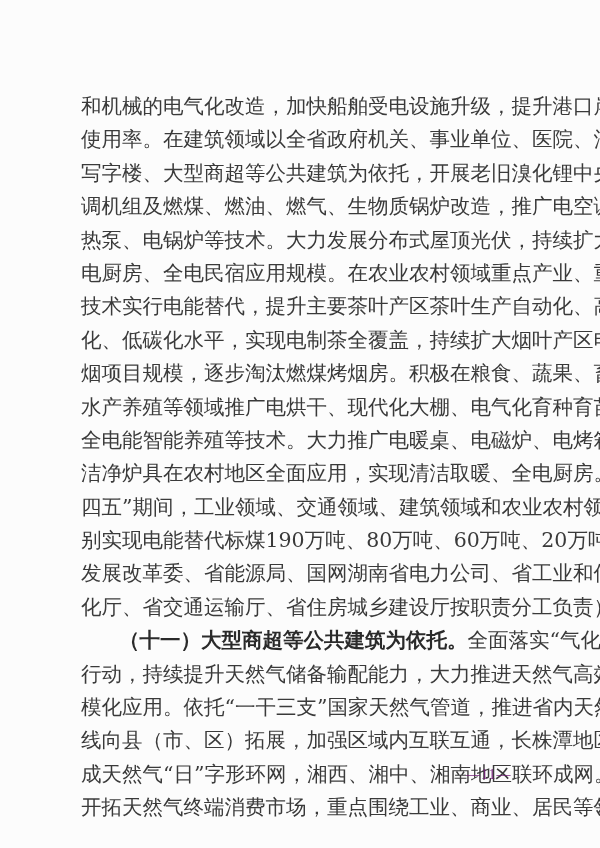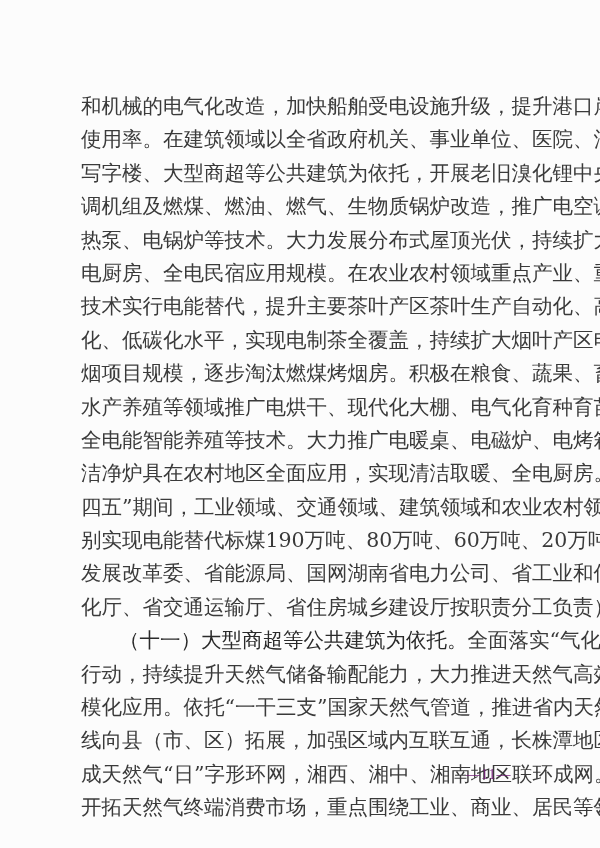--- a/index.html
+++ b/index.html
@@ -30,21 +30,21 @@
       text-align-last: justify;
       letter-spacing: 0;
     }
     .line.last {
       text-align-last: left;
     }
     .line.indent {
       padding-left: 38px;
     }
     .line .bold {
-      font-weight: normal;
+      font-weight: bold;
       color: #2a2a2a;
     }
     .page-number {
       position: absolute;
       left: 466px;
       top: 760px;
       font-family: "Liberation Serif", serif;
       font-size: 14px;
       color: #701a75;
       letter-spacing: 1px;

